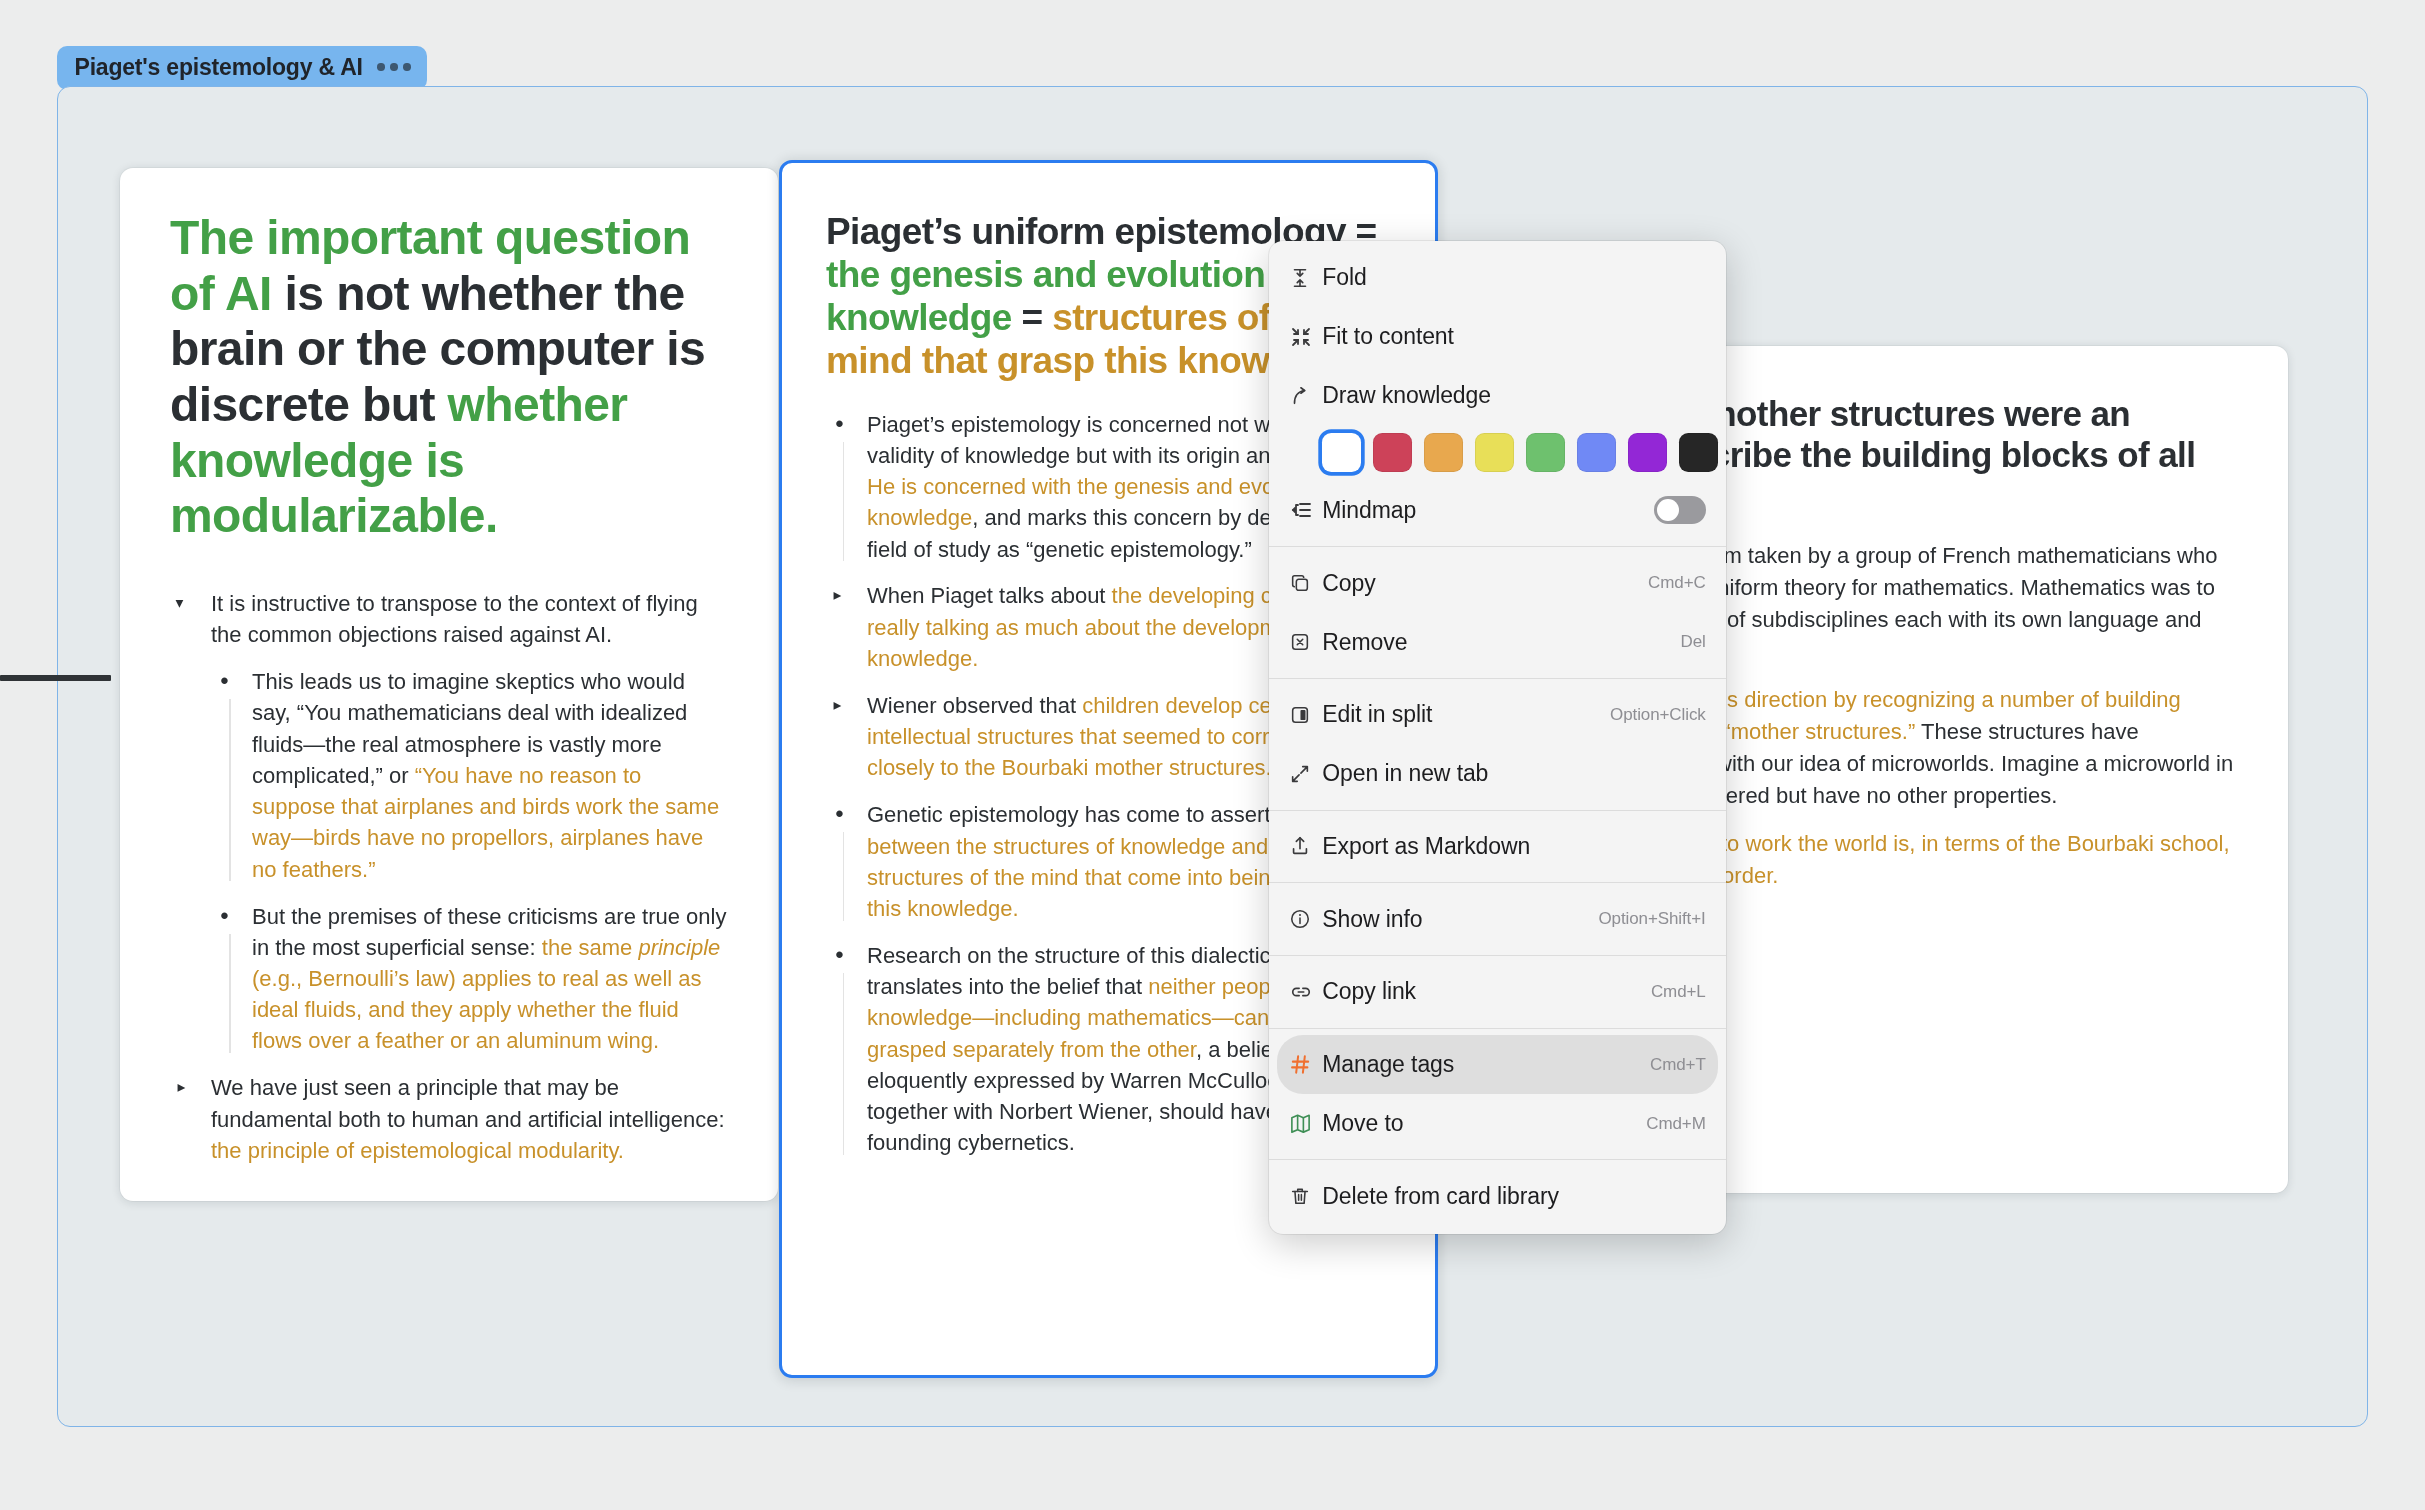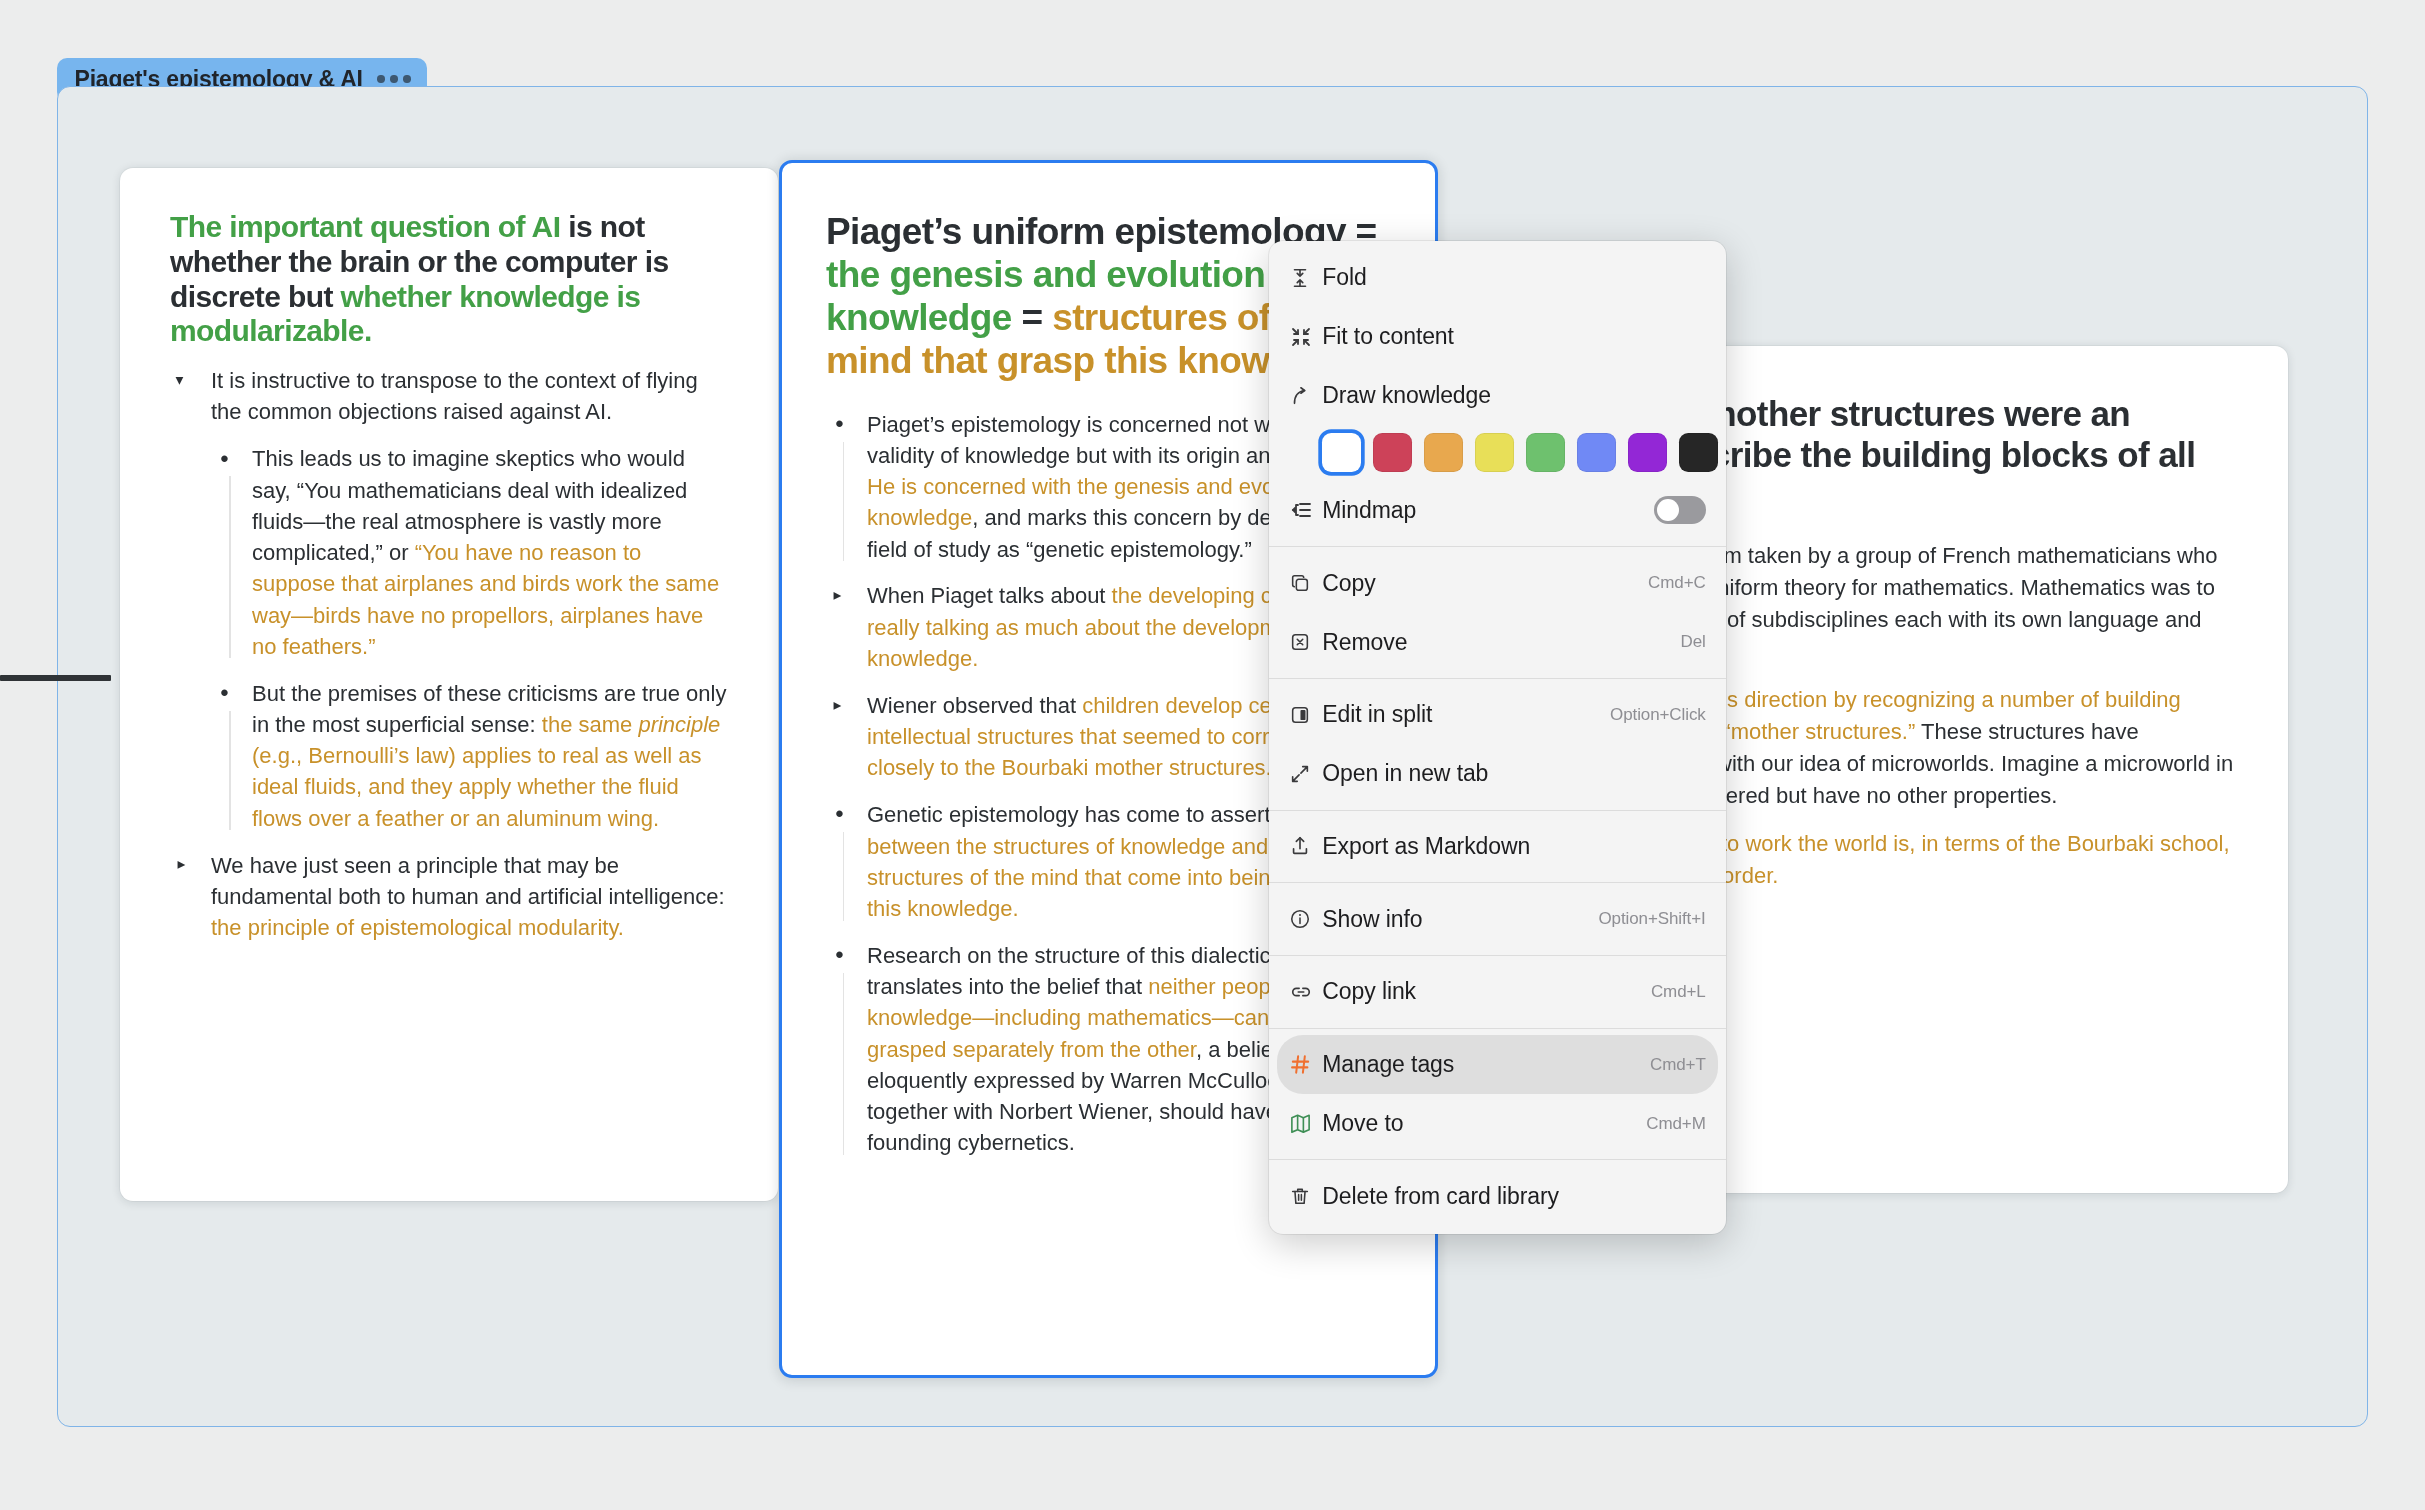--- a/index.html
+++ b/index.html
@@ -4,21 +4,21 @@
 <style>
   * { box-sizing: border-box; margin: 0; padding: 0; }
   html, body {
     width: 2426px; height: 1510px;
     background: #eceded;
     font-family: "Liberation Sans", sans-serif;
     overflow: hidden;
   }
 
   
-  #tab-strip { position: absolute; left: 57px; top: 58px; }
+  #tab-strip { position: absolute; left: 57px; top: 46px; }
   .tab {
     display: inline-flex; align-items: center; gap: 14.7px;
     background: #77b5ee; border-radius: 10px;
     padding: 8.3px 16.6px 9.2px 17.5px;
   }
   .tab-label {
     font-size: 23px; font-weight: bold; color: #20242a;
     letter-spacing: -0.2px; white-space: nowrap;
   }
   .dots { display: inline-flex; gap: 5.5px; align-items: center; padding-bottom: 1.8px;}
@@ -51,22 +51,22 @@
   }
   #card-one   { left: 120px; top: 168px;  width: 658px;  height: 1033px; }
   #card-two   { left: 779px; top: 160px;  width: 659px;  height: 1218px; }
   #card-three { left: 1430px; top: 346px; width: 858px;  height: 847px; }
 
   .card-inner { padding: 42px 50px 41px 50px; }
   #card-two .card-inner   { padding: 48px 44px 37px 44px; }
   #card-three .card-inner { padding: 48px 50px 41px 50px; }
 
   .card-title {
-    font-size: 30px; font-weight: bold; line-height: 1.16;
-    color: #2b2f33; letter-spacing: -0.6px; margin-bottom: 16px;
+    font-size: 48px; font-weight: bold; line-height: 1.16;
+    color: #2b2f33; letter-spacing: -0.6px; margin-bottom: 44px;
   }
   #card-two .card-title   { font-size: 37px; margin-bottom: 26px; }
   #card-three .card-title { font-size: 35px; margin-bottom: 24px; }
 
   .g { color: #43a047; }          
   .o { color: #c8912a; }          
   .o i { font-style: italic; }
 
   
   ul.blist { list-style: none; }

